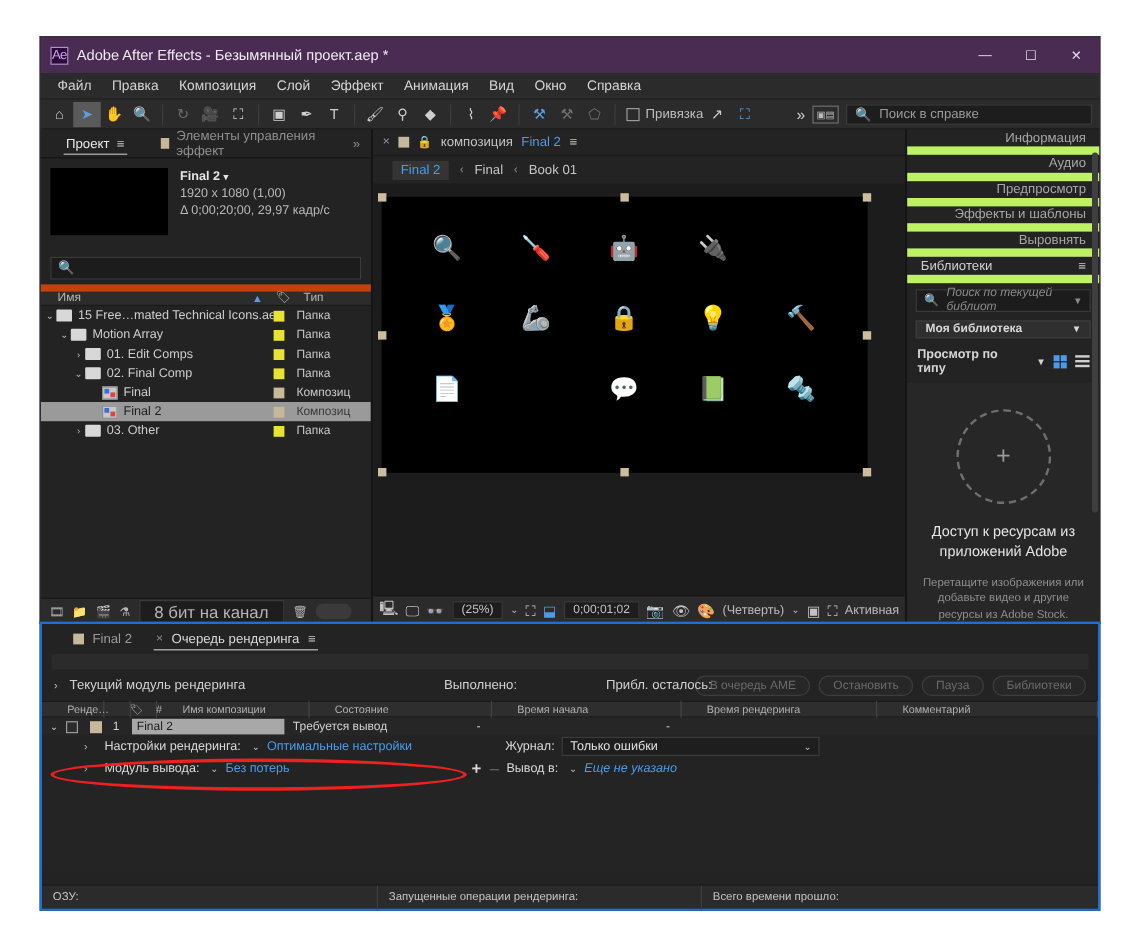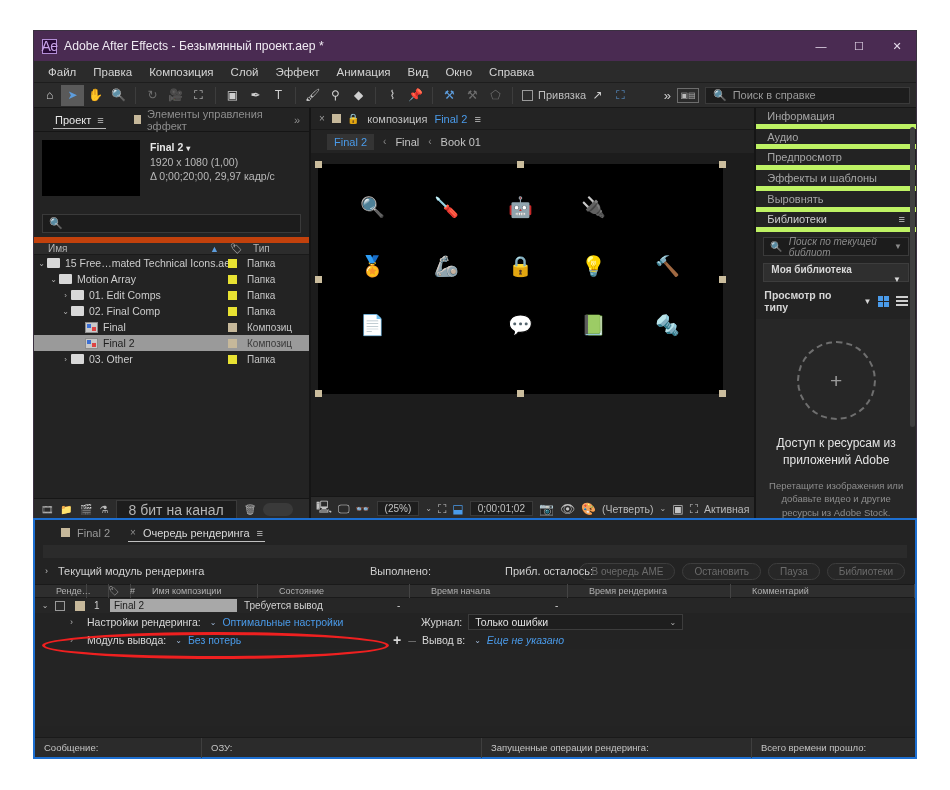--- a/index.html
+++ b/index.html
@@ -19,21 +19,21 @@
     border: 1px solid #3a3040;
   }
   .titlebar {
     height: 30px; background: #4a2b52;
     display: flex; align-items: center; padding: 0 0 0 8px;
     color: #e8e8e8; font-size: 12px;
   }
   .ae-logo {
     width: 15px; height: 15px; background: #2a0b38;
     border: 1px solid #b38ed6; color: #c9a3e8;
-    font-size: 14px; display: flex; align-items: center; justify-content: center;
+    font-size: 11px; display: flex; align-items: center; justify-content: center;
     font-family: "Liberation Sans", sans-serif; margin-right: 7px; letter-spacing: -0.5px;
   }
   .title-text { font-size: 12.2px; color: #efeaf2; }
   .win-controls { margin-left: auto; display: flex; height: 30px; }
   .win-btn {
     width: 38px; height: 30px; display: flex; align-items: center; justify-content: center;
     color: #e6dcec; font-size: 11px;
   }
 
   .menubar {
@@ -162,32 +162,32 @@
     gap: 6px; padding: 0 5px; border-top: 1px solid #161616; color: #b9b9b9; font-size: 10.5px;
   }
   .cbox { background: #1d1d1d; border: 1px solid #3a3a3a; padding: 1px 7px; font-size: 10px; color: #c2c2c2; }
   .cicon-btn { color: #c2c2c2; font-size: 12px; }
   .caret { color: #b0b0b0; font-size: 8px; }
 
   
   .right-panel { width: 180px; background: #232323; display: flex; flex-direction: column; }
   .rp-row {
     height: 25px; display: flex; align-items: center; padding: 0 11px;
-    color: #a6a6a6; font-size: 11px; border-bottom: 5px solid #bef264;
+    color: #a6a6a6; font-size: 11px; border-bottom: 7px solid #bef264; justify-content: flex-end;
   }
   .rp-row.active { color: #cfcfcf; }
   .rp-row .ham { margin-left: auto; color: #cfcfcf; font-size: 11px; }
   .lib-search {
     margin: 5px 7px; height: 19px; background: #1c1c1c; border: 1px solid #3a3a3a;
     display: flex; align-items: center; gap: 6px; padding: 0 6px; color: #8a8a8a; font-size: 10px;
   }
   .lib-search em { font-style: italic; color: #8a8a8a; }
   .lib-select {
     margin: 2px 7px 5px 7px; height: 19px; background: #2f2f2f; border: 1px solid #3d3d3d;
-    display: flex; padding: 0 7px; color: #d8d8d8; font-size: 10px; font-weight: bold; flex-direction: column;
+    display: flex; align-items: center; padding: 0 7px; color: #d8d8d8; font-size: 10px; font-weight: bold;
   }
   .lib-viewrow { display: flex; align-items: center; padding: 2px 8px 6px 8px; color: #d6d6d6; font-size: 10.5px; font-weight: bold; gap: 6px; }
   .grid-ico { margin-left: auto; display: flex; gap: 7px; }
   .sq4 { display: grid; grid-template-columns: 1fr 1fr; gap: 1.5px; }
   .sq4 i { width: 5px; height: 5px; background: #4a9bea; display: block; }
   .list-ico { display: flex; flex-direction: column; gap: 2px; }
   .list-ico i { display: block; width: 12px; height: 2px; background: #cfcfcf; }
 
   .lib-empty { flex: 1; background: #272727; display: flex; flex-direction: column; align-items: center; padding-top: 22px; }
   .dash-circle {
@@ -639,21 +639,20 @@
         </span>
         <span>Вывод в:</span>
         <span class="dd">⌄</span>
         <span class="val2" style="font-style:italic">Еще не указано</span>
       </span>
     </div>
 
     <div class="rq-empty" style="flex:1;height:77px"></div>
 
     <div class="rq-status">
-      <div style="width:167px">Сообщение:</div>
       <div style="width:280px">ОЗУ:</div>
       <div style="width:270px">Запущенные операции рендеринга:</div>
       <div style="flex:1;border-right:none">Всего времени прошло:</div>
     </div>
   </div>
 
   <div class="red-ellipse"></div>
 
 </div>
 

